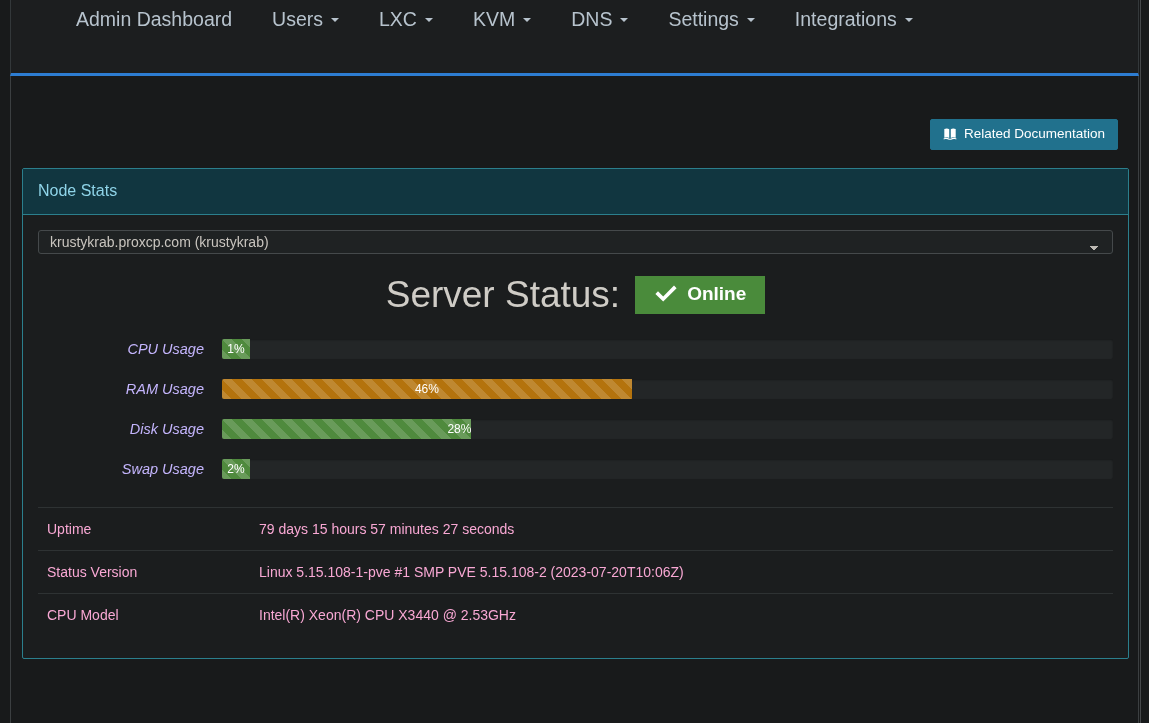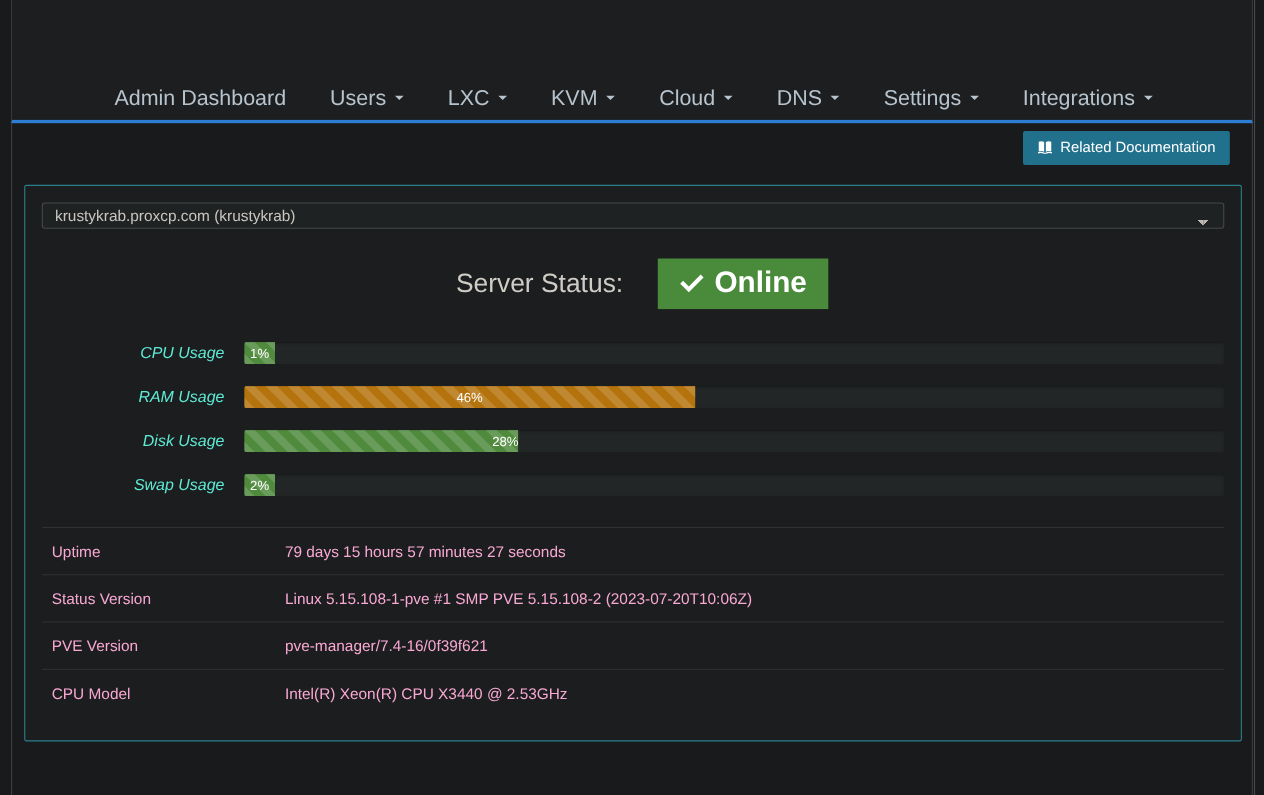--- a/index.html
+++ b/index.html
@@ -29,28 +29,27 @@
     position: absolute;
     left: 1140px; top: 0;
     width: 1px; height: 723px;
     background: #46494b;
   }
 
   
   .navbar {
     position: absolute;
     left: 10px; top: 0;
-    width: 1129px; height: 112px;
+    width: 1129px; height: 76px;
     background: #1c1e1f;
     border: 1px solid #33383a;
     border-top: none;
     border-bottom: 3px solid #2d7dd2;
     display: flex;
-    align-items: flex-end;
-    padding-left: 28px;
+    align-items: flex-start;
   }
   .nav-list {
     display: flex;
     align-items: center;
     list-style: none;
     margin: 0;
     padding: 0 0 0 45px;
     gap: 0;
   }
   .nav-item {
@@ -149,52 +148,52 @@
   
   .status-row {
     display: flex;
     align-items: center;
     justify-content: center;
     gap: 15px;
     margin-top: 21px;
     margin-bottom: 14px;
   }
   .status-title {
-    font-size: 24px;
+    font-size: 37px;
     color: #cfccc6;
     line-height: 1.1;
     font-weight: normal;
-    margin: 16px;
+    margin: 0;
   }
   .status-badge {
     display: inline-flex;
-    align-items: center;
+    align-items: flex-end;
     gap: 9px;
     background: #4a8b3b;
     color: #ffffff;
-    font-size: 27px;
+    font-size: 19px;
     font-weight: bold;
     padding: 7px 19px 9px;
     line-height: 1.1;
   }
   .check {
     display: inline-block;
     width: 24px; height: 22px;
   }
 
   
   .usage-table { width: 100%; border-collapse: collapse; }
   .usage-table tr { height: 40px; }
   .usage-label {
     width: 184px;
     text-align: right;
     padding-right: 18px;
     font-style: italic;
     font-size: 14.5px;
-    color: #5eead4;
+    color: #c4b5fd;
     white-space: nowrap;
     vertical-align: middle;
   }
   .usage-cell { vertical-align: middle; padding: 0; }
   .progress {
     position: relative;
     height: 20px;
     background: #232627;
     border-radius: 2px;
     overflow: hidden;
@@ -257,24 +256,20 @@
     <li class="nav-item">
       <span>Users</span>
       <span class="caret"></span>
     </li>
     <li class="nav-item">
       <span>LXC</span>
       <span class="caret"></span>
     </li>
     <li class="nav-item">
       <span>KVM</span>
-      <span class="caret"></span>
-    </li>
-    <li class="nav-item">
-      <span>Cloud</span>
       <span class="caret"></span>
     </li>
     <li class="nav-item">
       <span>DNS</span>
       <span class="caret"></span>
     </li>
     <li class="nav-item">
       <span>Settings</span>
       <span class="caret"></span>
     </li>
@@ -292,20 +287,23 @@
         <path fill="#ffffff" d="M1.5 2.2c2.2-.9 4.1-.8 5.6.3v10.1c-1.5-1.1-3.4-1.2-5.6-.3V2.2z"></path>
         <path fill="#ffffff" d="M14.5 2.2c-2.2-.9-4.1-.8-5.6.3v10.1c1.5-1.1 3.4-1.2 5.6-.3V2.2z"></path>
         <path fill="#ffffff" d="M.6 13.1c2.5-1 4.8-.9 6.6.4h1.6c1.8-1.3 4.1-1.4 6.6-.4l-.3 1.2c-2.2-.8-4.2-.7-5.8.4H6.7C5.1 13.6 3.1 13.5.9 14.3L.6 13.1z"></path>
       </svg>
     </span>
     <span>Related Documentation</span>
   </button>
 </div>
 
 <section class="panel">
+  <div class="panel-heading">
+    <span>Node Stats</span>
+  </div>
   <div class="panel-body">
 
     <select class="node-select">
       <option>krustykrab.proxcp.com (krustykrab)</option>
     </select>
 
     <div class="status-row">
       <h2 class="status-title">Server Status:</h2>
       <span class="status-badge">
         <span class="check">
@@ -366,24 +364,20 @@
       <tbody>
         <tr>
           <td class="info-key">Uptime</td>
           <td class="info-val">79 days 15 hours 57 minutes 27 seconds</td>
         </tr>
         <tr>
           <td class="info-key">Status Version</td>
           <td class="info-val">Linux 5.15.108-1-pve #1 SMP PVE 5.15.108-2 (2023-07-20T10:06Z)</td>
         </tr>
         <tr>
-          <td class="info-key">PVE Version</td>
-          <td class="info-val">pve-manager/7.4-16/0f39f621</td>
-        </tr>
-        <tr>
           <td class="info-key">CPU Model</td>
           <td class="info-val">Intel(R) Xeon(R) CPU X3440 @ 2.53GHz</td>
         </tr>
       </tbody>
     </table>
 
   </div>
 </section>
 
 </body></html>

